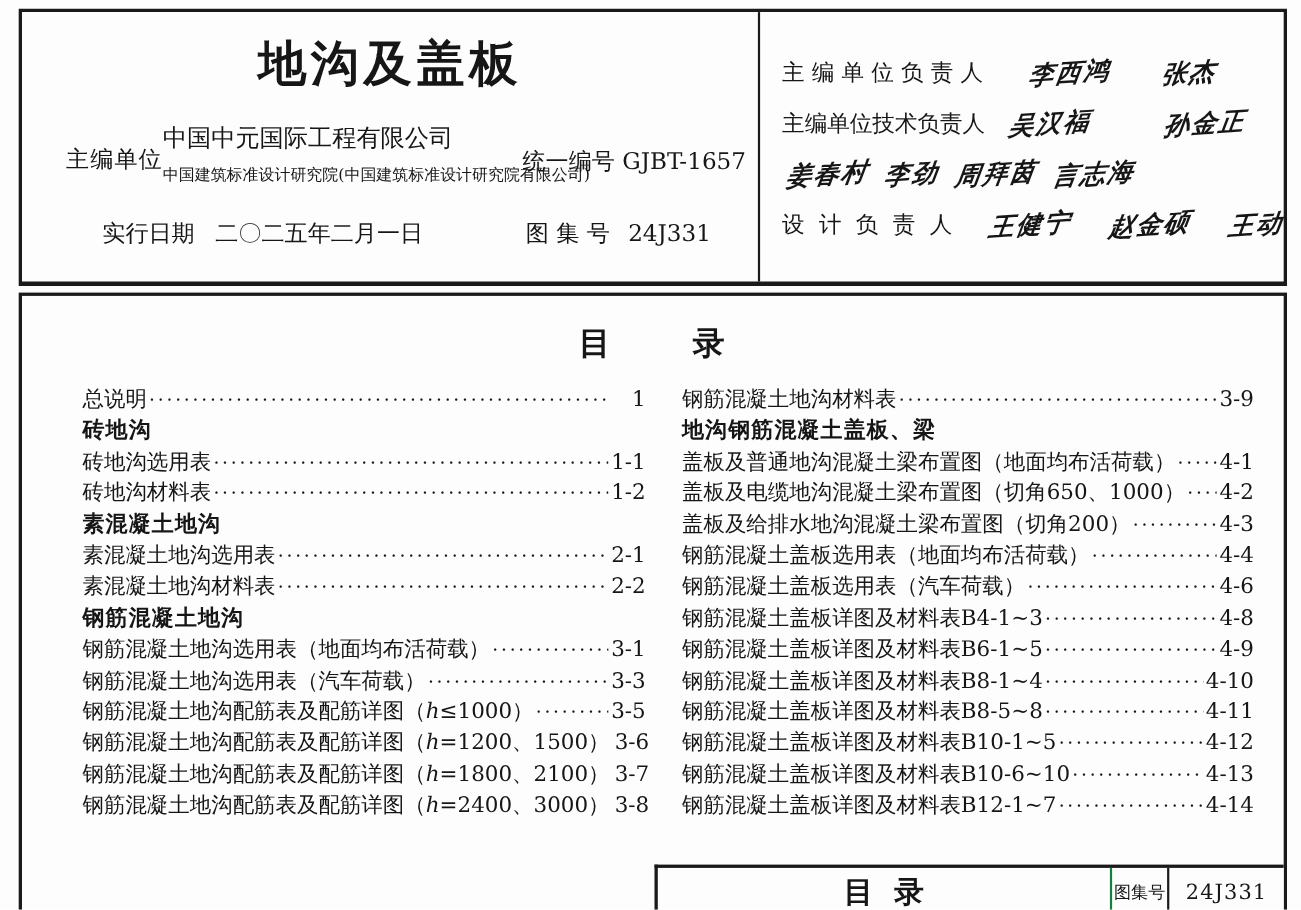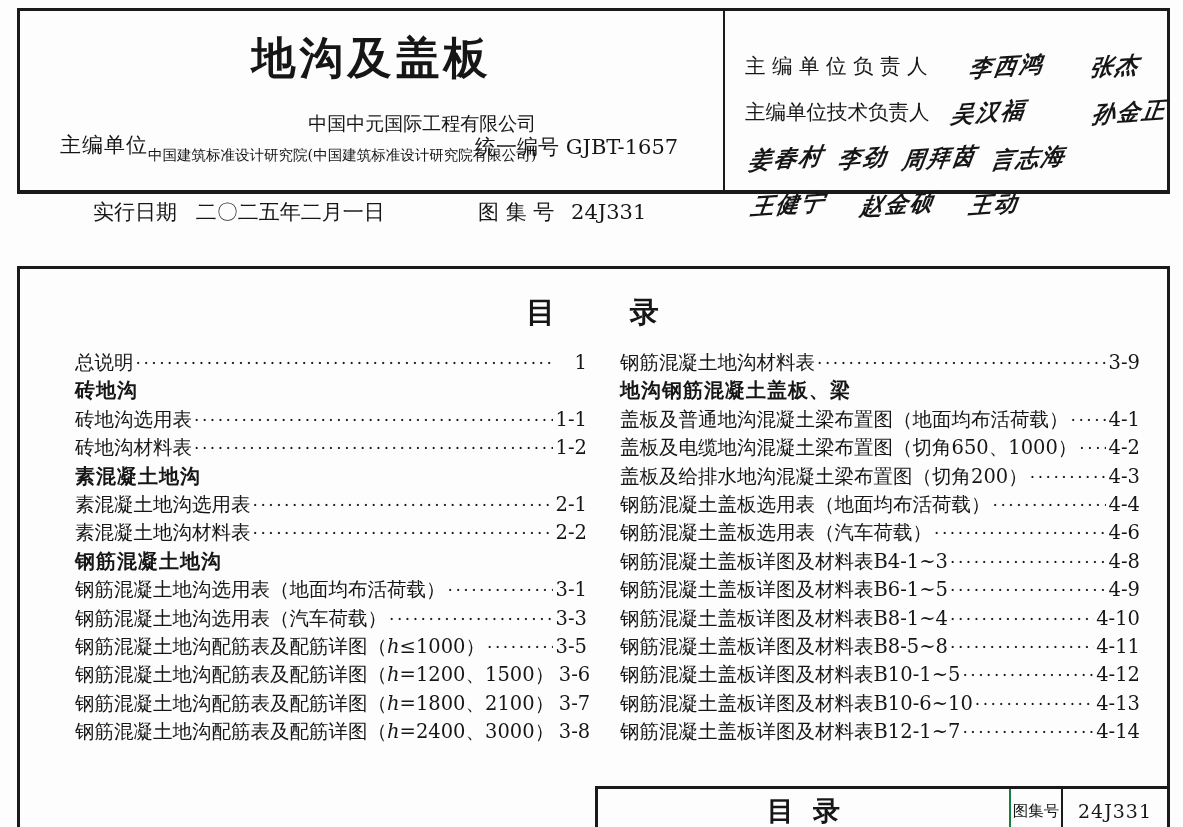--- a/index.html
+++ b/index.html
@@ -3,34 +3,34 @@
 <meta charset="utf-8">
 <style>
   html,body{margin:0;padding:0;background:#ffffff;}
   .page{
     position:relative; width:1183px; height:827px; overflow:hidden;
     background:#fdfdfd; color:#161616;
     font-family:"DejaVu Serif", serif;
   }
   
   .top-box{
-    position:absolute; left:17px; top:8px; width:1153px; height:186px;
+    position:absolute; left:17px; top:8px; width:1153px; height:252px;
     border:3px solid #1a1a1a; border-bottom-width:4px; box-sizing:border-box;
     display:flex;
   }
   .top-left{position:relative; width:726px;}
   .top-right{position:relative; flex:1; border-left:2px solid #1a1a1a;}
   .doc-title{
     margin-top:18px; text-align:center;
     font-family:"DejaVu Sans", sans-serif; font-weight:bold;
     font-size:44px; letter-spacing:4px;
   }
   .editor-label{position:absolute; left:40px; top:120px; font-size:21px; letter-spacing:1px;}
   .units{position:absolute; left:128px; top:100px; white-space:nowrap;}
-  .unit-1{font-size:19px; margin-bottom:9px;text-align:right;}
+  .unit-1{font-size:22px; margin-bottom:9px;}
   .unit-2{font-size:14.5px;}
   .unified{position:absolute; left:455px; top:122px; font-size:21px; white-space:nowrap;}
   .date-row{position:absolute; left:40px; top:187px; font-size:21px; white-space:nowrap;margin-left:33px;}
   .date-row .val{margin-left:12px;}
   .atlas-row{position:absolute; left:458px; top:187px; font-size:21px; white-space:nowrap;}
   .atlas-row .val{margin-left:10px;}
   
   .approvals{padding-top:32px;}
   .appr-row{display:flex; align-items:center; height:46px; padding-left:20px;}
   .appr-label{width:182px; font-size:20.5px; white-space:pre; flex:none;}
@@ -134,20 +134,21 @@
         </div>
         <div class="appr-row">
           <span class="appr-sigs">
             <span class="sig">姜春村</span>
             <span class="sig">李劲</span>
             <span class="sig">周拜茵</span>
             <span class="sig">言志海</span>
           </span>
         </div>
         <div class="appr-row">
+          <span class="appr-label">设  计  负  责  人</span>
           <span class="appr-sigs">
             <span class="sig">王健宁</span>
             <span class="sig">赵金硕</span>
             <span class="sig">王动</span>
           </span>
         </div>
       </div>
   </div>
 
   <div class="main-box">

